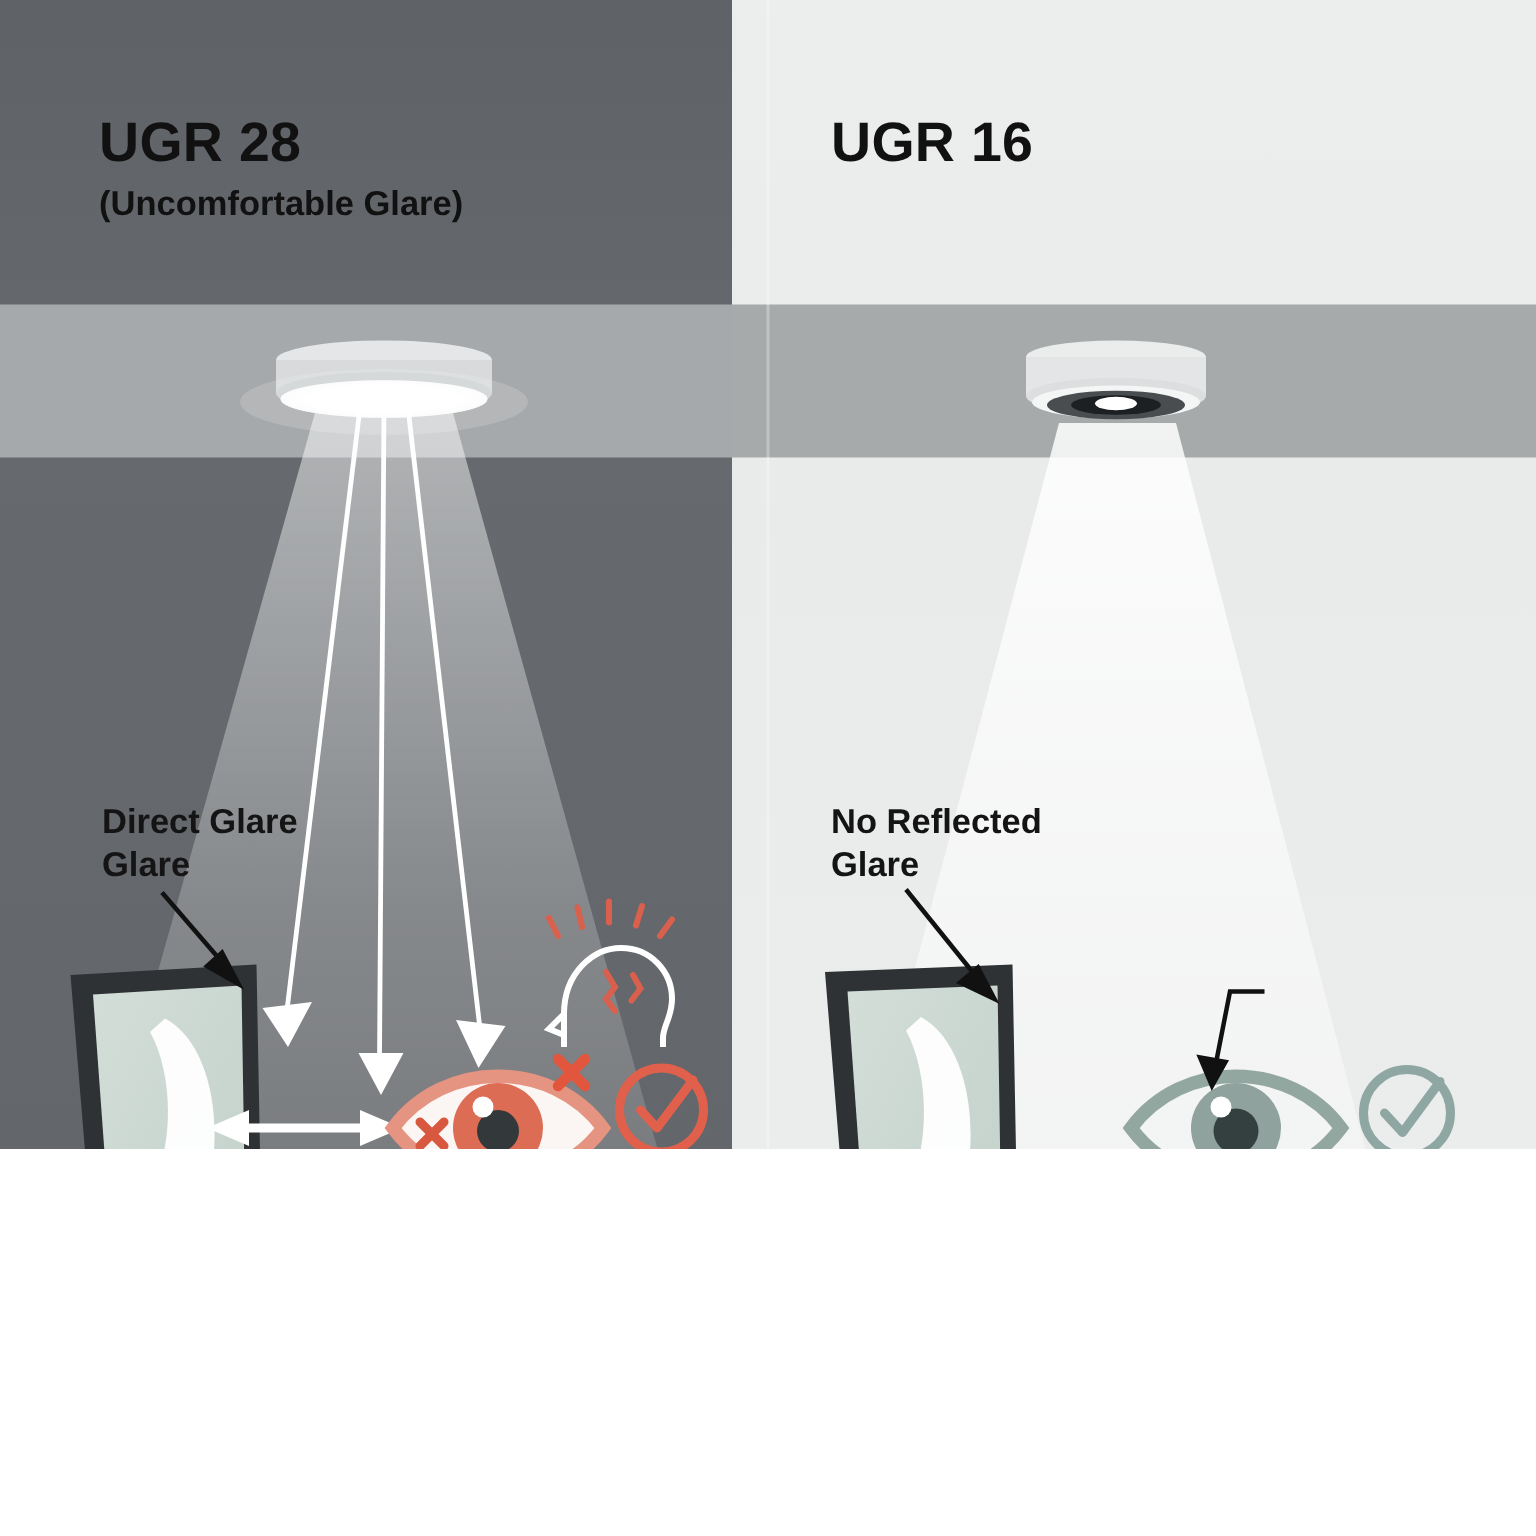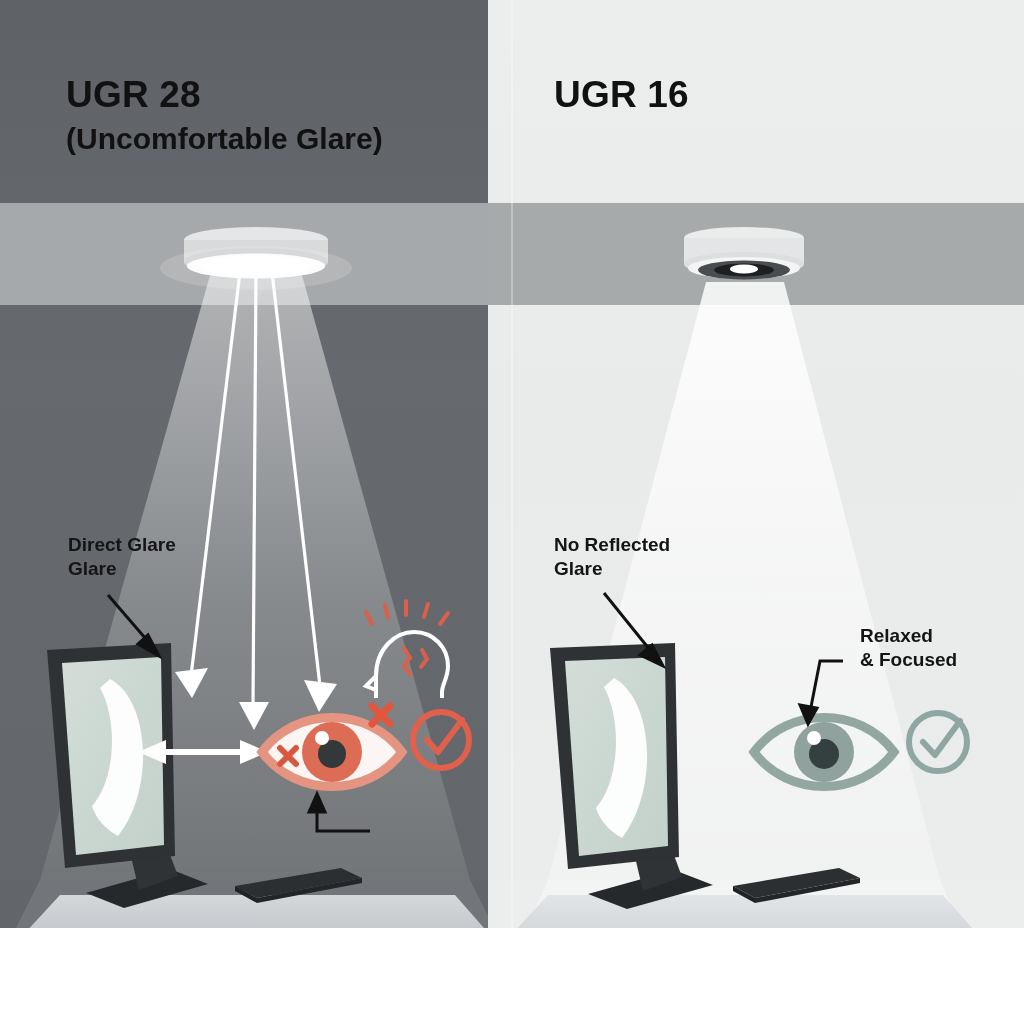--- a/index.html
+++ b/index.html
@@ -1,48 +1,48 @@
 <!DOCTYPE html>
 <html><head>
 <meta charset="utf-8">
 <style>
   html,body{margin:0;padding:0;background:#fff;}
   body{width:1024px;height:1024px;overflow:hidden;
        font-family:"Liberation Sans","DejaVu Sans",sans-serif;}
   .stage{position:relative;width:1024px;height:1024px;overflow:hidden;}
-  .panel{position:absolute;top:0;height:928px;width:512px;overflow:hidden;}
+  .panel{position:absolute;top:0;height:766px;width:512px;overflow:hidden;}
   .panel-left{left:0;}
   .panel-right{left:488px;padding-left:37px;}
 
   
   .wall{position:absolute;left:0;top:0;width:100%;height:100%;}
   .wall-left{background:linear-gradient(180deg,#5f6266 0%,#666a6e 40%,#63666a 100%);}
   .wall-right{background:linear-gradient(180deg,#eceded 0%,#e9eaea 45%,#ebecec 100%);}
   .ceiling{position:absolute;left:0;width:100%;top:203px;height:102px;}
   .ceiling-left{background:#a6a9ab;}
   .ceiling-right{background:#a6aaab;}
   .floorband{position:absolute;left:0;width:100%;top:880px;height:144px;}
   .floorband-left{background:#62666a;}
   .floorband-right{background:#eceded;}
 
   .divider{position:absolute;left:511px;top:0;width:2px;height:1024px;
            background:rgba(255,255,255,.30);z-index:40;}
 
   
   .header{position:absolute;z-index:30;color:#111;}
   .h-title{font-size:37px;font-weight:bold;letter-spacing:.2px;line-height:1;}
-  .h-sub{font-size:30px;font-weight:bold;margin-top:11px;line-height:1;}
+  .h-sub{font-size:23px;font-weight:bold;margin-top:11px;line-height:1;}
   .header-left{left:66px;top:76px;}
   .header-right{left:578px;top:76px;}
 
   
   .ov{position:absolute;left:0;top:0;width:512px;height:1024px;}
 
   
-  .anno{position:absolute;z-index:25;font-size:19px;font-weight:bold;
+  .anno{position:absolute;z-index:25;font-size:23px;font-weight:bold;
         line-height:1.28;color:#141414;}
   .anno-dg{left:68px;top:533px;}
   .anno-es{left:378px;top:802px;}
   .anno-nr{left:578px;top:533px;}
   .anno-rf{left:884px;top:624px;}
   .anno-rf span{display:block;}
   .anno-rf .l1{text-align:left;}
 </style>
 </head>
 <body>
@@ -260,20 +260,16 @@
 
     <div class="header header-right" style="left:66px;">
       <div class="h-title">UGR 16</div>
     </div>
 
     <div class="anno anno-nr" style="left:66px;">
       <span>No Reflected</span><br>
       <span>Glare</span>
     </div>
 
-    <div class="anno anno-rf" style="left:372px;top:624px;">
-      <span class="l1">Relaxed</span>
-      <span>&amp; Focused</span>
-    </div>
   </div>
 
   <div class="divider"></div>
 </div>
 
 </body></html>

